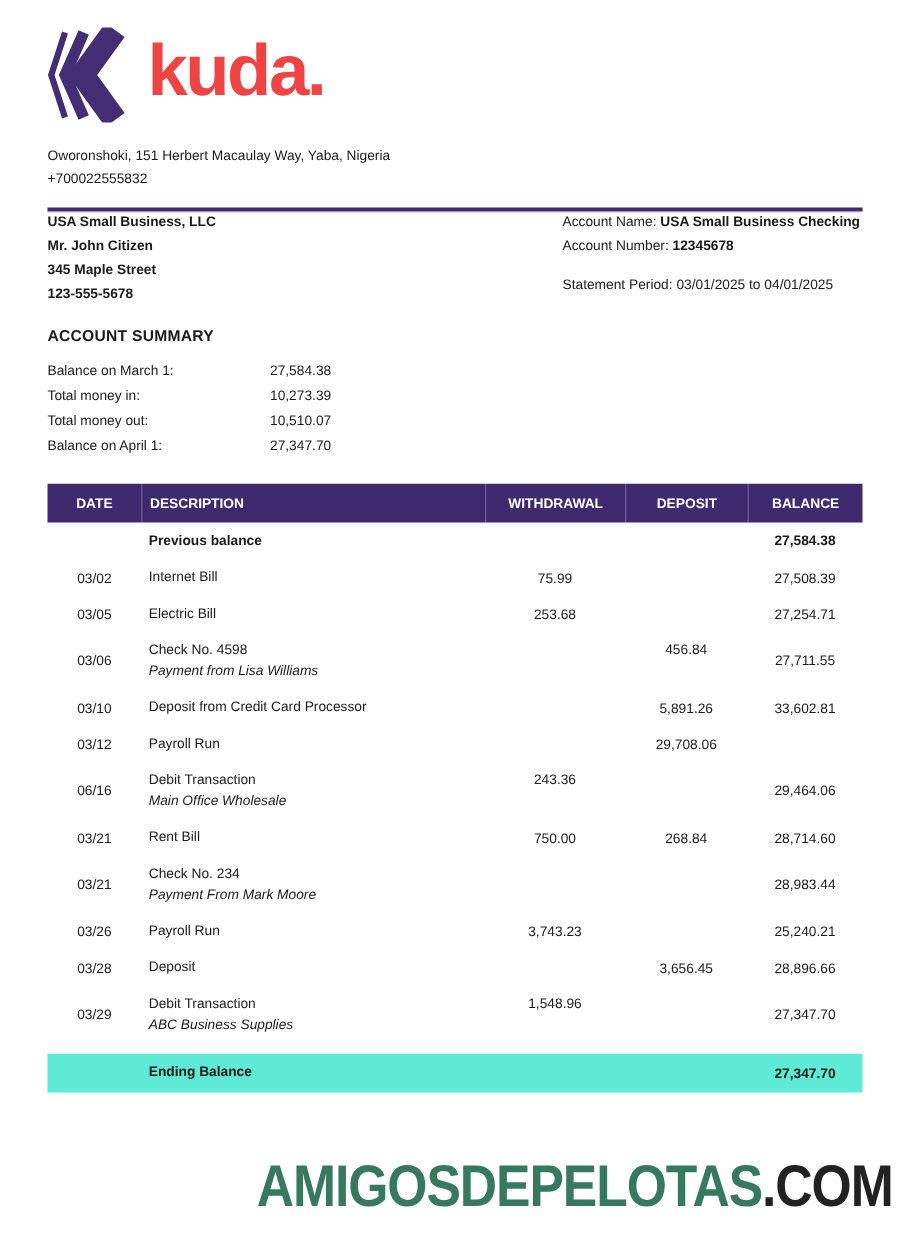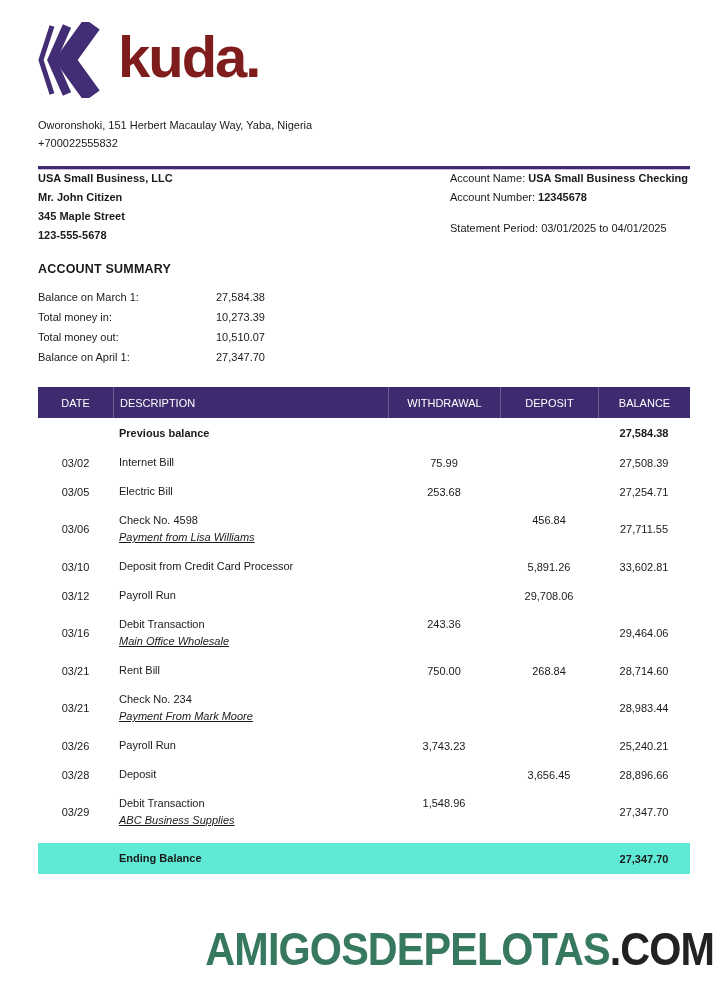--- a/index.html
+++ b/index.html
@@ -17,21 +17,21 @@
   }
   .content { padding: 22px 30px 0 38px; }
 
   
   .logo-row { display: flex; align-items: center; }
   .logo-mark { width: 64px; height: 76px; }
   .logo-word {
     font-size: 58px;
     font-weight: 700;
     letter-spacing: -2px;
-    color: #7f1d1d;
+    color: #ef4444;
     margin-left: 16px;
     line-height: 1;
     padding-bottom: 6px;
   }
 
   
   .bank-address { margin-top: 18px; font-size: 11px; line-height: 18px; color: #1a1a1a; }
 
   
   .rule {
@@ -51,33 +51,33 @@
   
   .summary-title { margin-top: 17px; font-size: 12.5px; font-weight: 700; letter-spacing: 0.2px; }
   .summary-list { margin-top: 11px; font-size: 11px; }
   .summary-row { display: flex; line-height: 20px; }
   .summary-row .lbl { width: 178px; }
 
   
   .txn-table { margin-top: 20px; font-size: 11px; }
   .txn-grid { display: grid; grid-template-columns: 75px 1fr 112px 98px 92px; }
 
-  .txn-header { background: #3e2a6e; color: #ffffff; font-weight: 400; height: 31px; }
+  .txn-header { background: #3e2a6e; color: #ffffff; font-weight: 700; height: 31px; }
   .txn-header .cell { display: flex; align-items: center; justify-content: center; }
   .txn-header .cell + .cell { border-left: 1px solid rgba(255,255,255,0.25); }
   .txn-header .c-desc { justify-content: flex-start; padding-left: 6px; }
 
   .txn-row { min-height: 28px; }
   .txn-row .cell { display: flex; align-items: center; justify-content: center; }
   .txn-row .c-desc {
     flex-direction: column; align-items: flex-start; justify-content: center;
     padding: 6px 0 6px 6px;
   }
   .desc-main { line-height: 17px; }
-  .desc-sub { line-height: 17px; font-style: italic; text-decoration: underline; }
+  .desc-sub { line-height: 17px; font-style: italic; }
   .txn-row.first { min-height: 30px; }
   .txn-row.double .c-wd, .txn-row.double .c-dep { align-self: flex-start; padding-top: 8px; }
   .txn-row.bold .desc-main, .txn-row.bold .c-bal { font-weight: 700; text-align: center; }
   .txn-row.highlight { background: #5eead4; min-height: 31px; margin-top: 8px; }
 
   
   .watermark {
     position: absolute;
     top: 921px;
     right: 6px;
@@ -211,21 +211,21 @@
           </div>
           <div class="txn-grid txn-row">
             <div class="cell c-date">03/12</div>
             <div class="cell c-desc">
               <div class="desc-main">Payroll Run</div>
             </div>
             <div class="cell c-dep"></div>
             <div class="cell c-bal">29,708.06</div>
           </div>
           <div class="txn-grid txn-row double">
-            <div class="cell c-date">03/16</div>
+            <div class="cell c-date">06/16</div>
             <div class="cell c-desc">
               <div class="desc-main">Debit Transaction</div>
               <div class="desc-sub">Main Office Wholesale</div>
             </div>
             <div class="cell c-wd">243.36</div>
             <div class="cell c-dep"></div>
             <div class="cell c-bal">29,464.06</div>
           </div>
           <div class="txn-grid txn-row">
             <div class="cell c-date">03/21</div>

